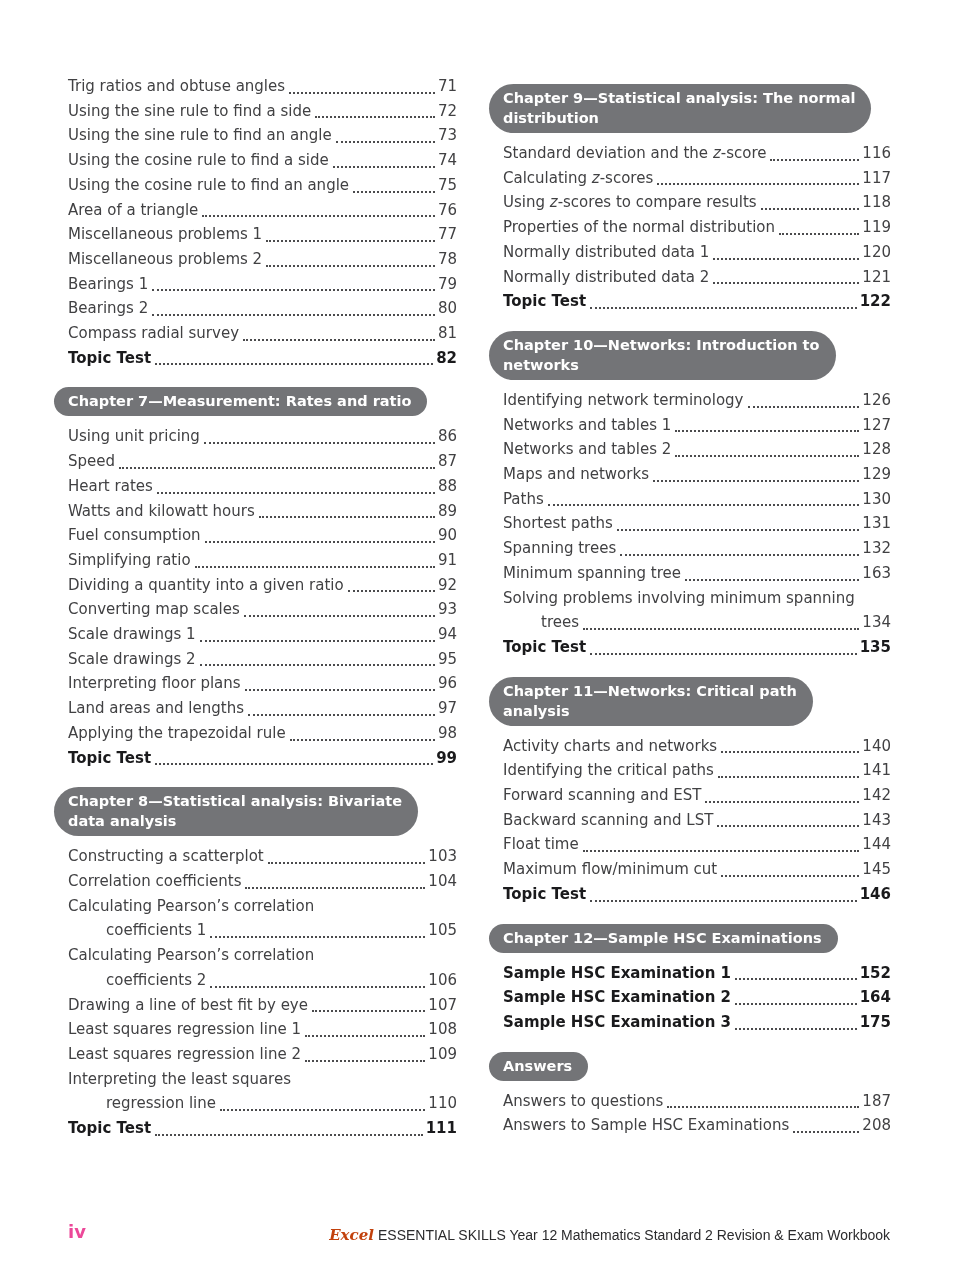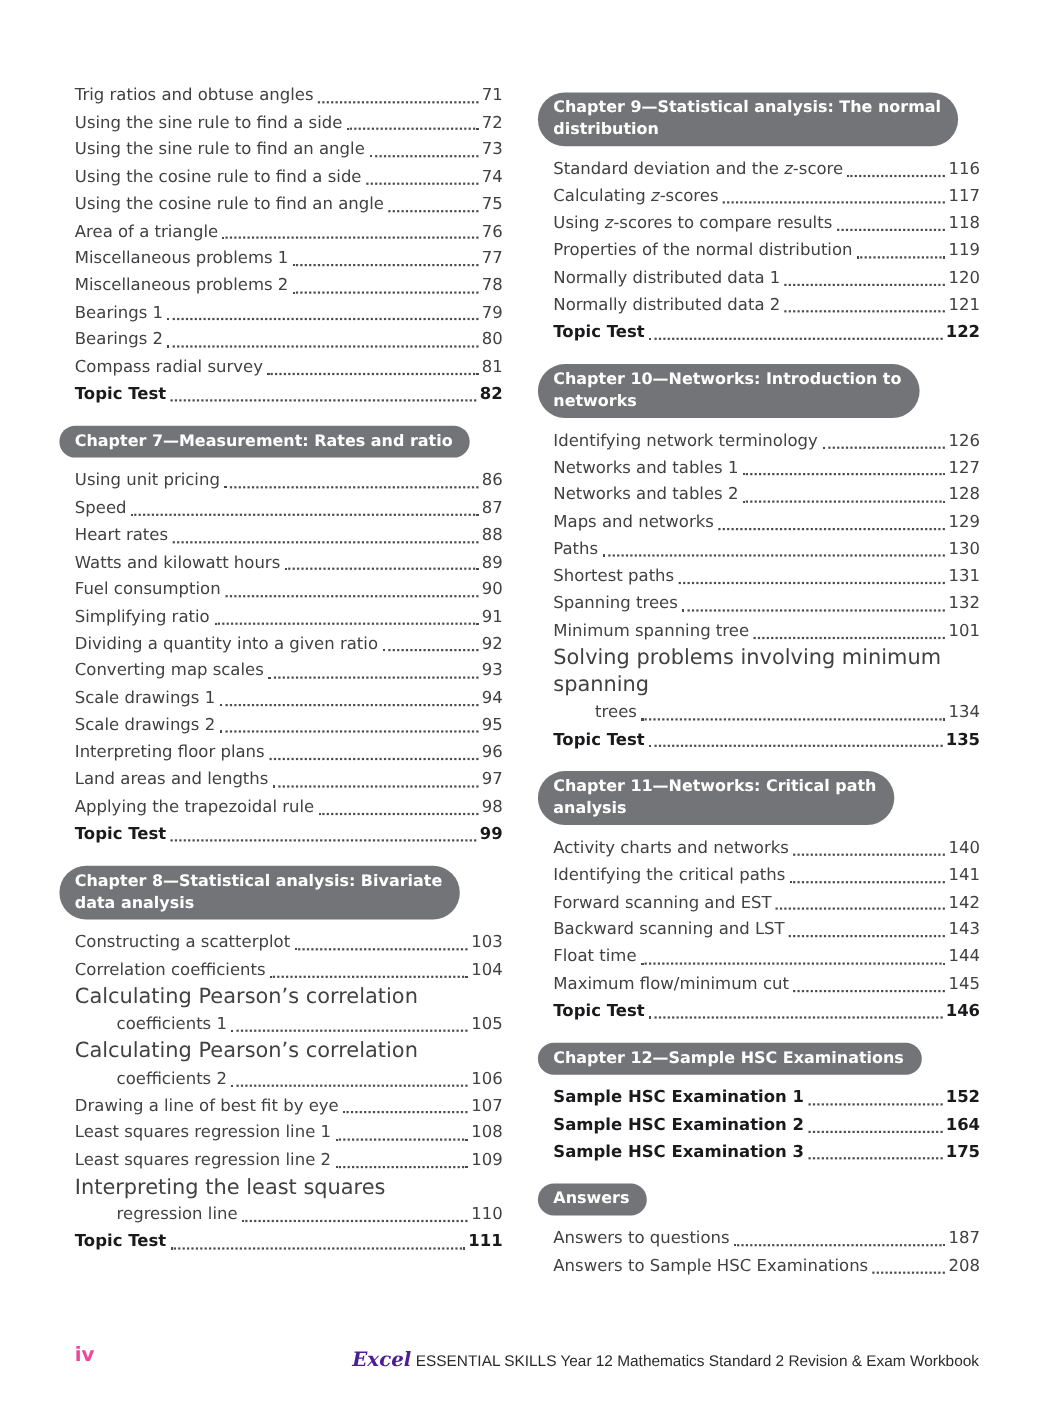--- a/index.html
+++ b/index.html
@@ -42,39 +42,39 @@
   .leader {
     flex:1 1 auto;
     border-bottom:2.5px dotted var(--leader,#4b4b4d);
     margin:0 3px 5px 4px;
     min-width:10px;
   }
   .pg { white-space:nowrap; }
   .row.bold { font-weight:bold; color:var(--bold-text,#1a1a1c); }
   .row.bold .leader { border-bottom-width:2px; }
 
-  .entry2 .l1 { line-height:24.7px; font-size:19px; }
+  .entry2 .l1 { line-height:24.7px; font-size:15px; }
   .entry2 .row.l2 { padding-left:38px;align-items:flex-end; }
 
   em { font-style:italic; }
 
   #footer-page {
     position:absolute; left:68px; top:1221px;
     font-weight:bold; font-size:18px; color:#ec4899;
   }
   #book-ref {
     position:absolute; right:70px; top:1226px;
     font-family:"Liberation Sans", sans-serif;
     font-size:14px; color:#2b2b2d;
     white-space:nowrap;
   }
   #brand {
     font-family:"DejaVu Serif", serif;
     font-style:italic; font-weight:bold;
-    font-size:18px; padding-right:4px; color:#4c1d95;
+    font-size:15px; padding-right:4px; color:#c2410c;
   }
 </style>
 </head>
 <body>
 
 <div class="page">
   <div id="col-left" class="col">
       <div class="section">
         <div class="row">
           <span class="t">Trig ratios and obtuse angles</span>
@@ -295,21 +295,21 @@
           <span class="t">Shortest paths</span>
           <span class="leader"></span>
           <span class="pg">131</span>
         </div><div class="row">
           <span class="t">Spanning trees</span>
           <span class="leader"></span>
           <span class="pg">132</span>
         </div><div class="row">
           <span class="t">Minimum spanning tree</span>
           <span class="leader"></span>
-          <span class="pg">101</span>
+          <span class="pg">163</span>
         </div><div class="entry2">
           <div class="l1">Solving problems involving minimum spanning</div>
           <div class="row l2">
             <span class="t">trees</span>
             <span class="leader"></span>
             <span class="pg">134</span>
           </div>
         </div><div class="row bold">
           <span class="t">Topic Test</span>
           <span class="leader"></span>

